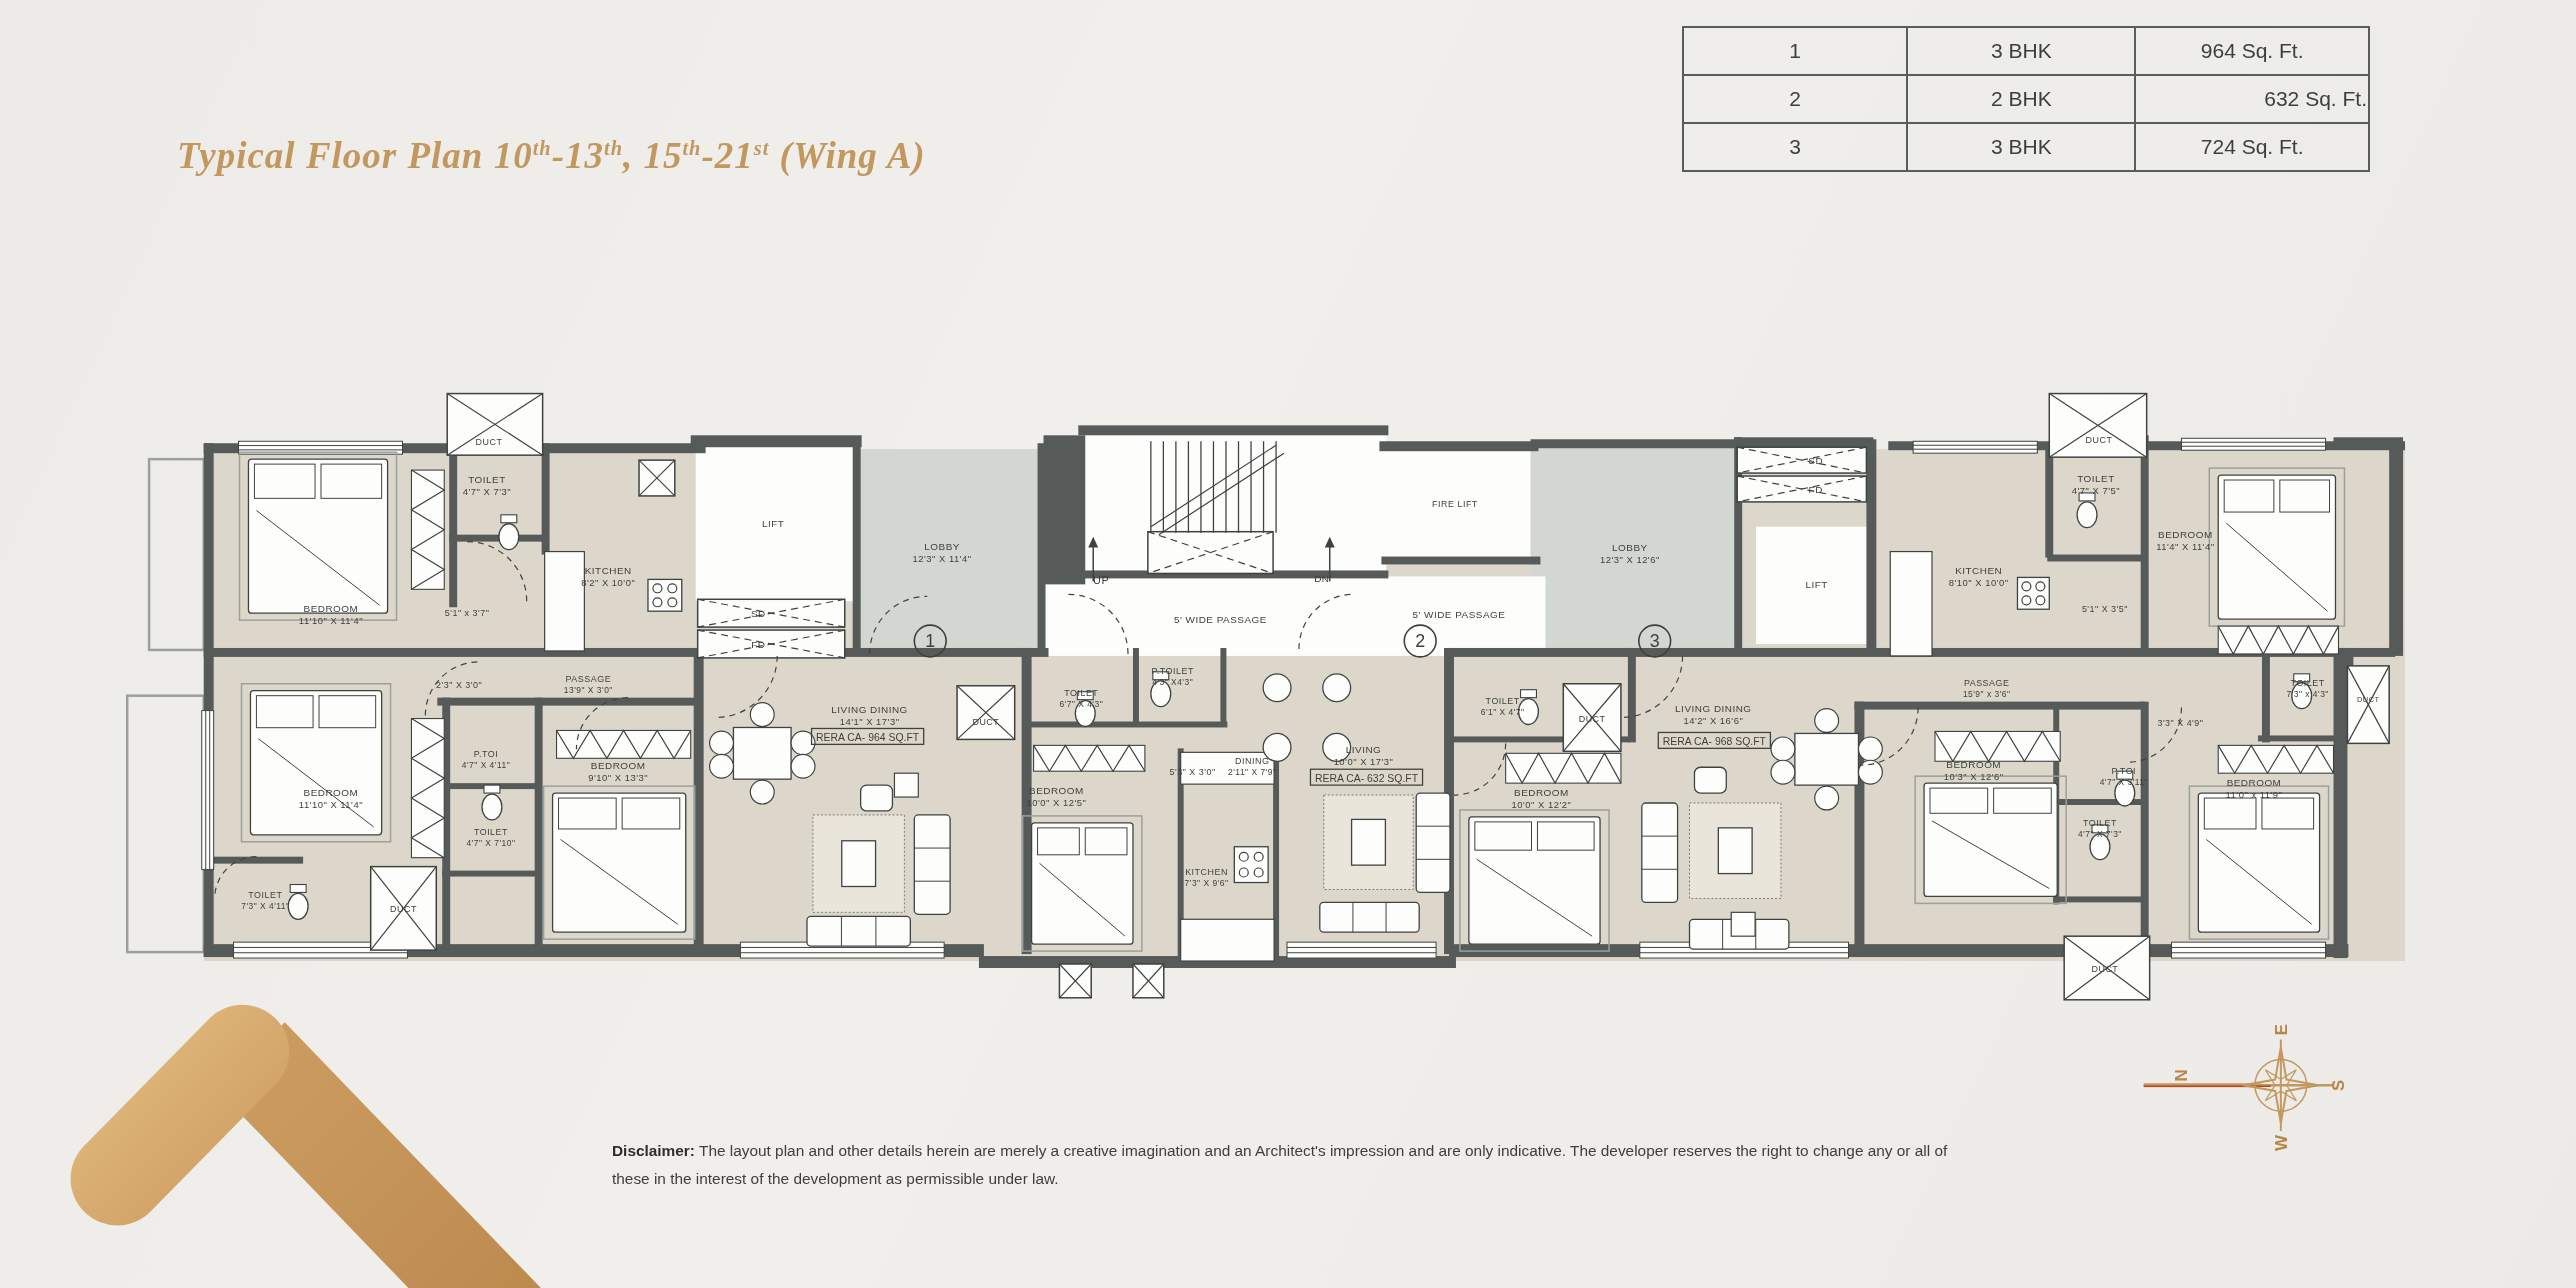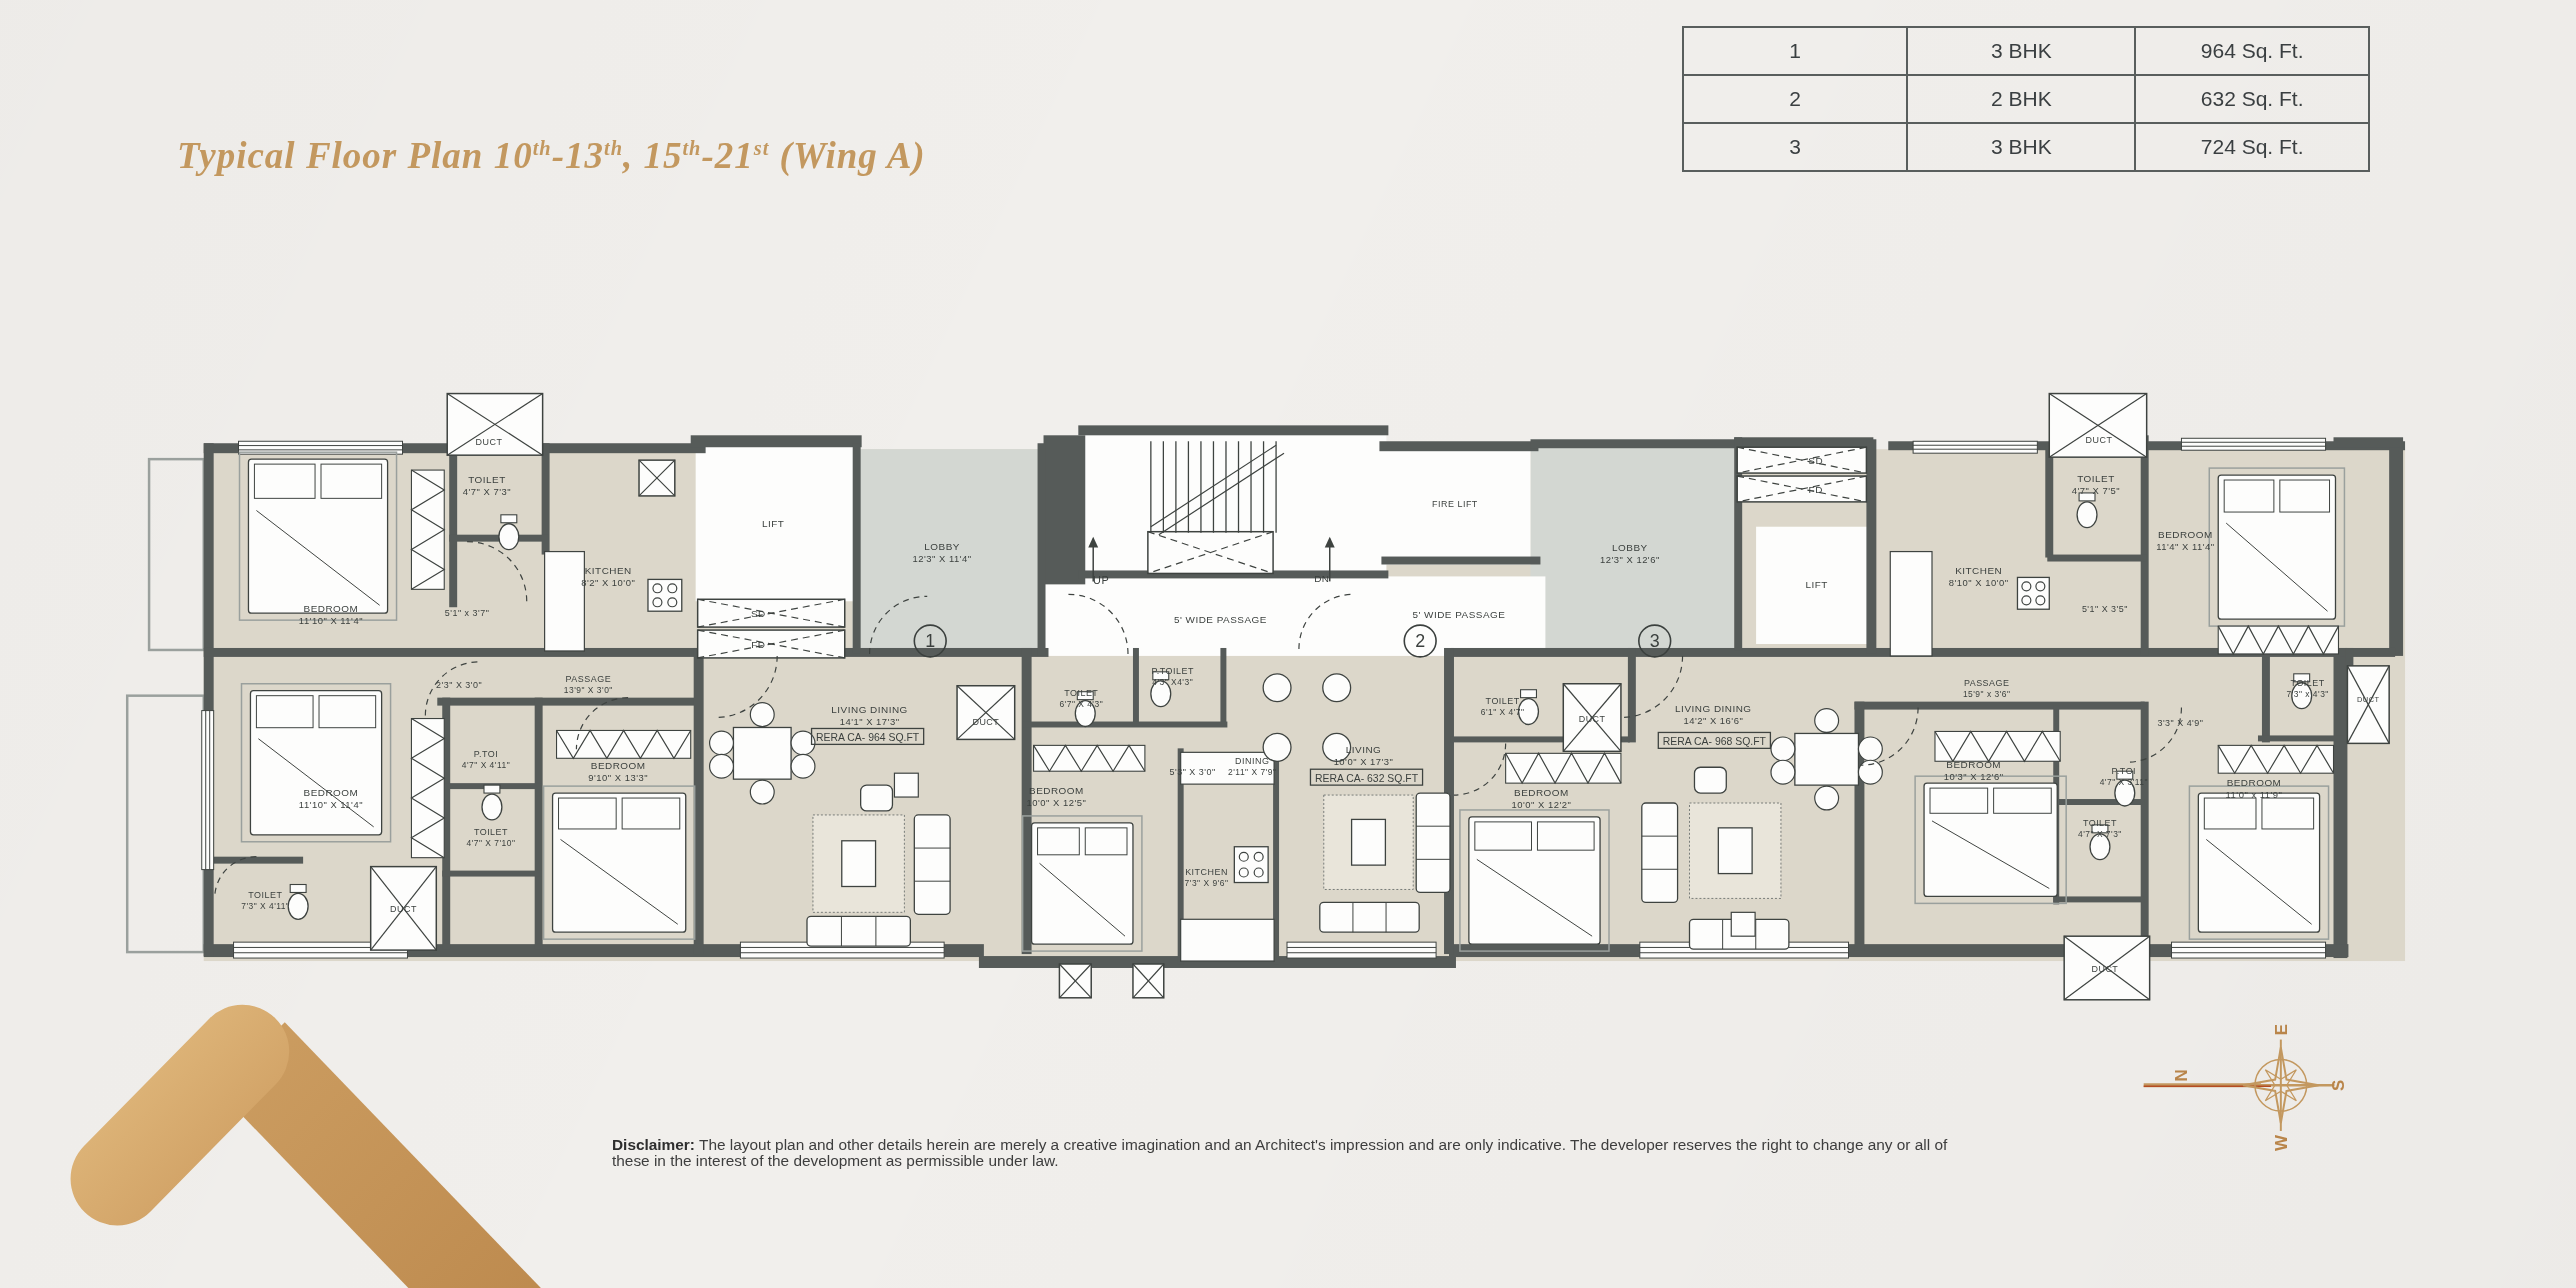--- a/index.html
+++ b/index.html
@@ -12,41 +12,41 @@
         font-size:37px;letter-spacing:1px;color:#c3985f;}
   #page-title sup{font-size:0.55em;vertical-align:super;line-height:0;}
   #unit-table{position:absolute;left:1682px;top:24px;width:688px;}
   #unit-table .hdr{display:flex;font-size:22px;font-weight:bold;color:#33383a;height:38px;align-items:center;}
   #unit-table .hdr div{text-align:center;}
   #unit-table table{border-collapse:collapse;width:688px;margin-top:2px;}
   #unit-table td{border:2px solid #595e5d;height:44px;text-align:center;
         font-size:21px;color:#3a3f41;background:rgba(255,255,255,0.0);}
   #plan-wrap{position:absolute;left:0;top:0;width:2576px;height:1288px;border-radius:6px;}
   #disclaimer{position:absolute;left:612px;top:1137px;width:1376px;
-        font-size:15.4px;line-height:16px;color:#3e3e3e;}
+        font-size:15.4px;line-height:28px;color:#3e3e3e;}
   #disclaimer b{color:#2e2e2e;}
 </style>
 </head>
 <body>
 
 <div id="page">
   <div id="page-title"><span>Typical Floor Plan 10</span><sup>th</sup><span>-13</span><sup>th</sup><span>, 15</span><sup>th</sup><span>-21</span><sup>st</sup><span> (Wing A)</span></div>
 
   <div id="unit-table">
     <table>
         <tbody>
           <tr>
             <td style="width: 225px;">1</td>
             <td style="width: 228px;">3 BHK</td>
             <td style="width: 234px;">964 Sq. Ft.</td>
           </tr>
           <tr>
             <td style="width: 225px;">2</td>
             <td style="width: 228px;">2 BHK</td>
-            <td style="width: 234px;">632 Sq. Ft.</td>
+            <td style="width: 234px; text-align: right;">632 Sq. Ft.</td>
           </tr>
           <tr>
             <td style="width: 225px;">3</td>
             <td style="width: 228px;">3 BHK</td>
             <td style="width: 234px;">724 Sq. Ft.</td>
           </tr>
         </tbody>
       </table>
   </div>
 

